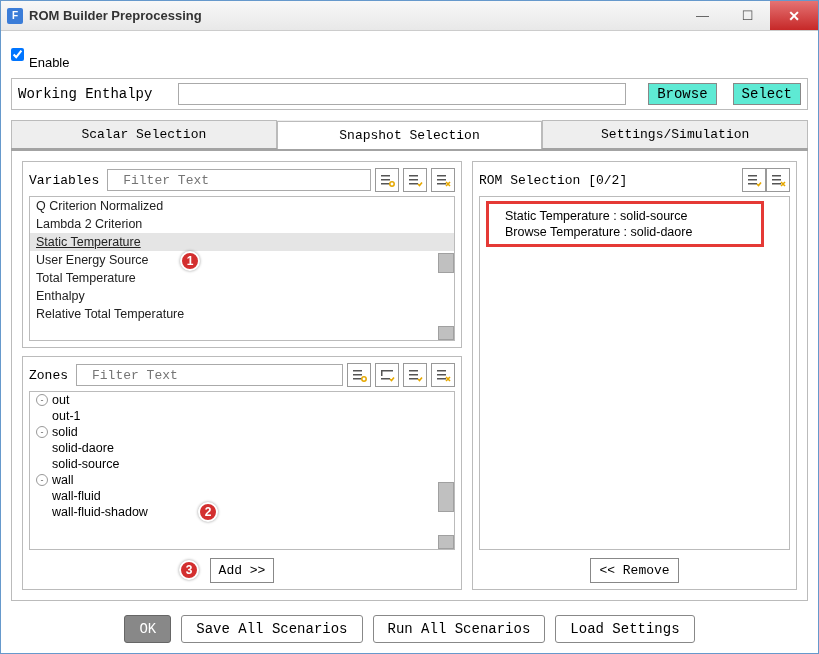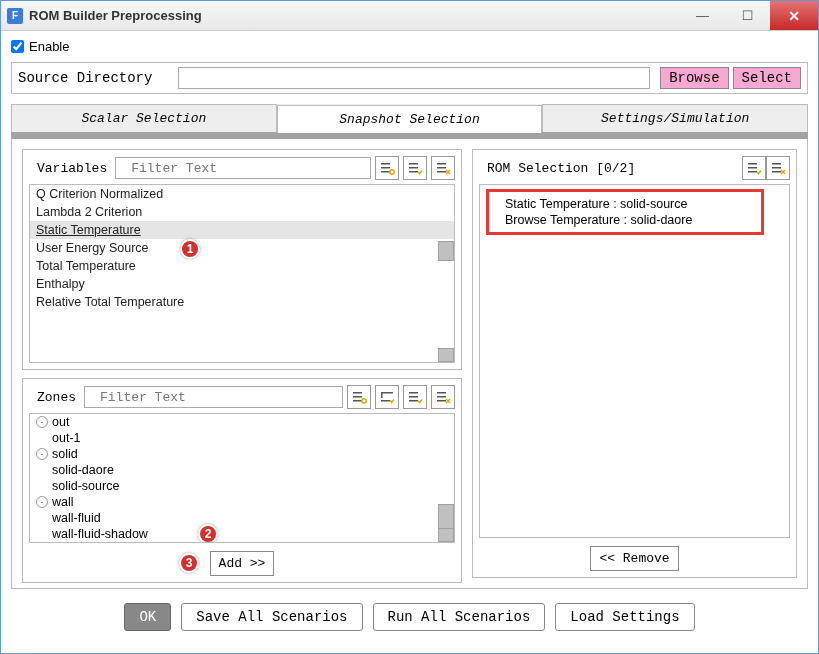--- a/index.html
+++ b/index.html
@@ -7,40 +7,40 @@
   .window { width: 819px; height: 654px; border: 1px solid #6699cc; position: relative; background: #fff; }
   .titlebar { height: 30px; background: linear-gradient(to bottom, #f8f8f8, #e8e8e8); display: flex; align-items: center; padding: 0 0 0 6px; border-bottom: 1px solid #ccc; }
   .titlebar .app-icon { width: 16px; height: 16px; background: #3b7dd8; color: #fff; display: inline-flex; align-items: center; justify-content: center; font-size: 10px; font-weight: bold; border-radius: 2px; margin-right: 6px; }
   .titlebar .title { flex: 1; font-size: 13px; color: #333; font-weight: bold; }
   .titlebar .win-btns { display: flex; height: 100%; }
   .titlebar .win-btn { width: 45px; display: flex; align-items: center; justify-content: center; font-size: 13px; color: #555; }
   .titlebar .win-btn.close { background: linear-gradient(to bottom, #e57373, #c62828); color: #fff; width: 48px; border-top-right-radius: 0; font-size: 14px; font-weight: bold; }
   .content { padding: 8px 10px; }
   .enable-row { margin-bottom: 8px; display: flex; align-items: center; }
   .enable-row input { margin-right: 5px; }
-  .enable-row label { font-size: 13px; }
+  .enable-row label { font-size: 13px; margin-top: 16px; }
   .wd-row { display: flex; align-items: center; border: 1px solid #bbb; padding: 4px 6px; margin-bottom: 10px; }
   .wd-row .lbl { font-family: "Courier New", monospace; font-size: 14px; width: 160px; }
   .wd-row input[type=text] { flex: 1; height: 22px; border: 1px solid #aaa; margin-right: 6px; padding: 2px 4px; font-size: 12px; }
-  .wd-row .btn { font-family: "Courier New", monospace; font-size: 14px; border: 1px solid #888; background: #f9a8d4; padding: 2px 8px; margin-left: 4px; cursor: pointer; }
-  .tabs { display: flex; border-bottom: 7px solid #a3a3a3; background: #eee; font-style: italic; }
+  .wd-row .btn { font-family: "Courier New", monospace; font-size: 14px; border: 1px solid #888; background: #5eead4; padding: 2px 8px; margin-left: 16px; cursor: pointer; }
+  .tabs { display: flex; border-bottom: 3px solid #a3a3a3; background: #eee; }
   .tab { flex: 1; text-align: center; font-family: "Courier New", monospace; font-size: 13px; padding: 6px 0; border: 1px solid #bbb; border-bottom: none; background: #eee; cursor: pointer; }
   .tab.active { background: #fff; position: relative; top: 1px; }
   .main-panel { border: 1px solid #bbb; border-top: none; padding: 10px; display: flex; gap: 10px; height: 450px; }
   .col-left { width: 440px; display: flex; flex-direction: column; gap: 8px; }
   .col-right { flex: 1; display: flex; flex-direction: column; }
   .group { border: 1px solid #bbb; padding: 6px; display: flex; flex-direction: column; position: relative; }
   .group.flex-fill { flex: 1; }
   .hdr { display: flex; align-items: center; margin-bottom: 4px; gap: 4px; }
-  .hdr-label { font-family: "Courier New", monospace; font-size: 13px; margin-right: 4px; margin-left: 8px; }
+  .hdr-label { font-family: "Courier New", monospace; font-size: 13px; margin-right: 4px; }
   .filter-input { flex: 1; border: 1px solid #aaa; height: 22px; padding: 2px 15px; font-family: "Courier New", monospace; font-size: 13px; color: #888; }
   .icon-btn { width: 24px; height: 24px; border: 1px solid #999; background: #fff; display: inline-flex; align-items: center; justify-content: center; cursor: pointer; position: relative; }
   .icon-btn svg { width: 16px; height: 16px; }
   .listbox { border: 1px solid #bbb; overflow-y: auto; flex: 1; background: #fff; position: relative; }
-  .listbox.vars { height: 179px; flex: none; }
+  .listbox.vars { height: 145px; flex: none; }
   .list-item { padding: 2px 6px; font-size: 12.5px; color: #222; cursor: pointer; white-space: nowrap; }
   .list-item.sel { background: #e5e5e5; text-decoration: underline; }
   .tree-item { padding: 1px 6px; font-size: 12.5px; display: flex; align-items: center; cursor: pointer; }
   .tree-item .toggle { width: 12px; height: 12px; border: 1px solid #999; border-radius: 50%; display: inline-flex; align-items: center; justify-content: center; margin-right: 4px; font-size: 9px; line-height: 1; color: #666; }
   .tree-item.depth1 { padding-left: 22px; }
   .add-btn, .remove-btn { font-family: "Courier New", monospace; font-size: 13px; border: 1px solid #888; background: #fff; padding: 4px 8px; cursor: pointer; }
   .add-row { text-align: center; margin-top: 8px; }
   .rom-hdr { display: flex; align-items: center; margin-bottom: 4px; }
   .rom-hdr .hdr-label { flex: 1; }
   .rom-list { flex: 1; border: 1px solid #bbb; padding: 4px; background: #fff; position: relative; }
@@ -68,21 +68,21 @@
     </div>
   </div>
 
   <div class="content">
     <div class="enable-row">
       <input type="checkbox" checked="" style="">
       <label>Enable</label>
     </div>
 
     <div class="wd-row">
-      <span class="lbl">Source Directory</span>
+      <span class="lbl">Working Enthalpy</span>
       <input type="text" value="" style="">
       <button class="btn">Browse</button>
       <button class="btn">Select</button>
     </div>
 
     <div class="tabs">
       <div class="tab">Scalar Selection</div>
       <div class="tab active">Snapshot Selection</div>
       <div class="tab">Settings/Simulation</div>
     </div>

